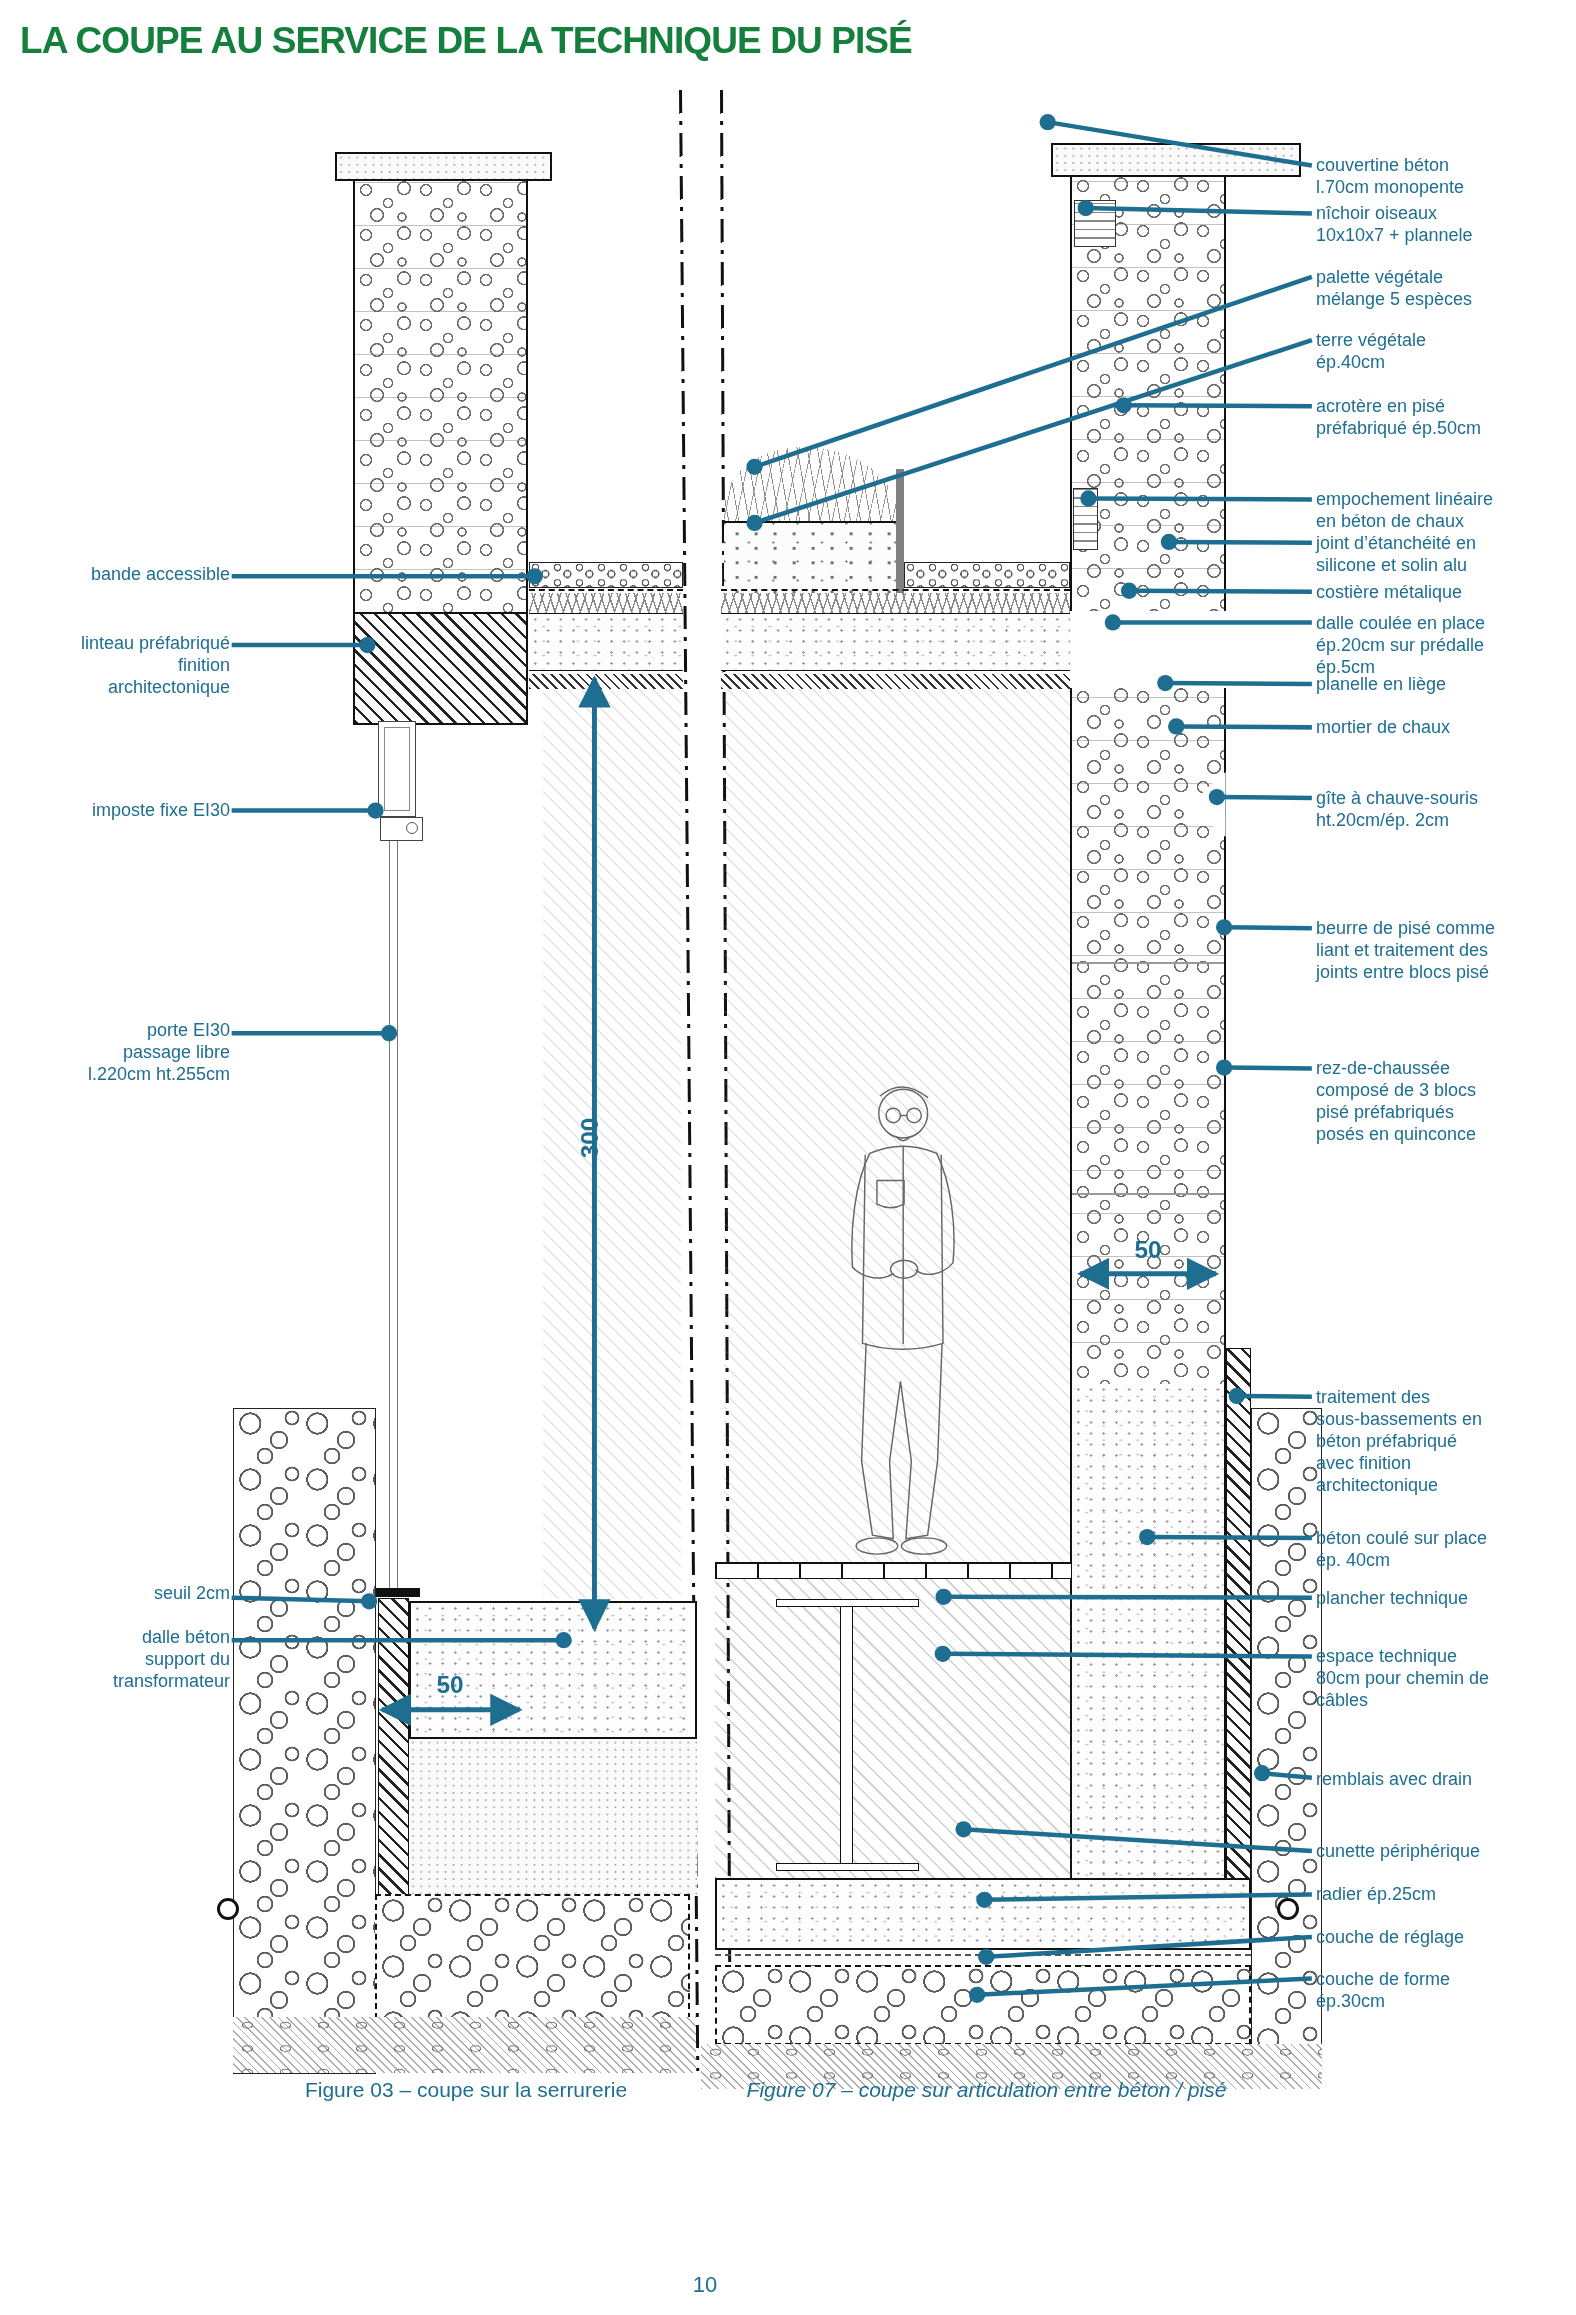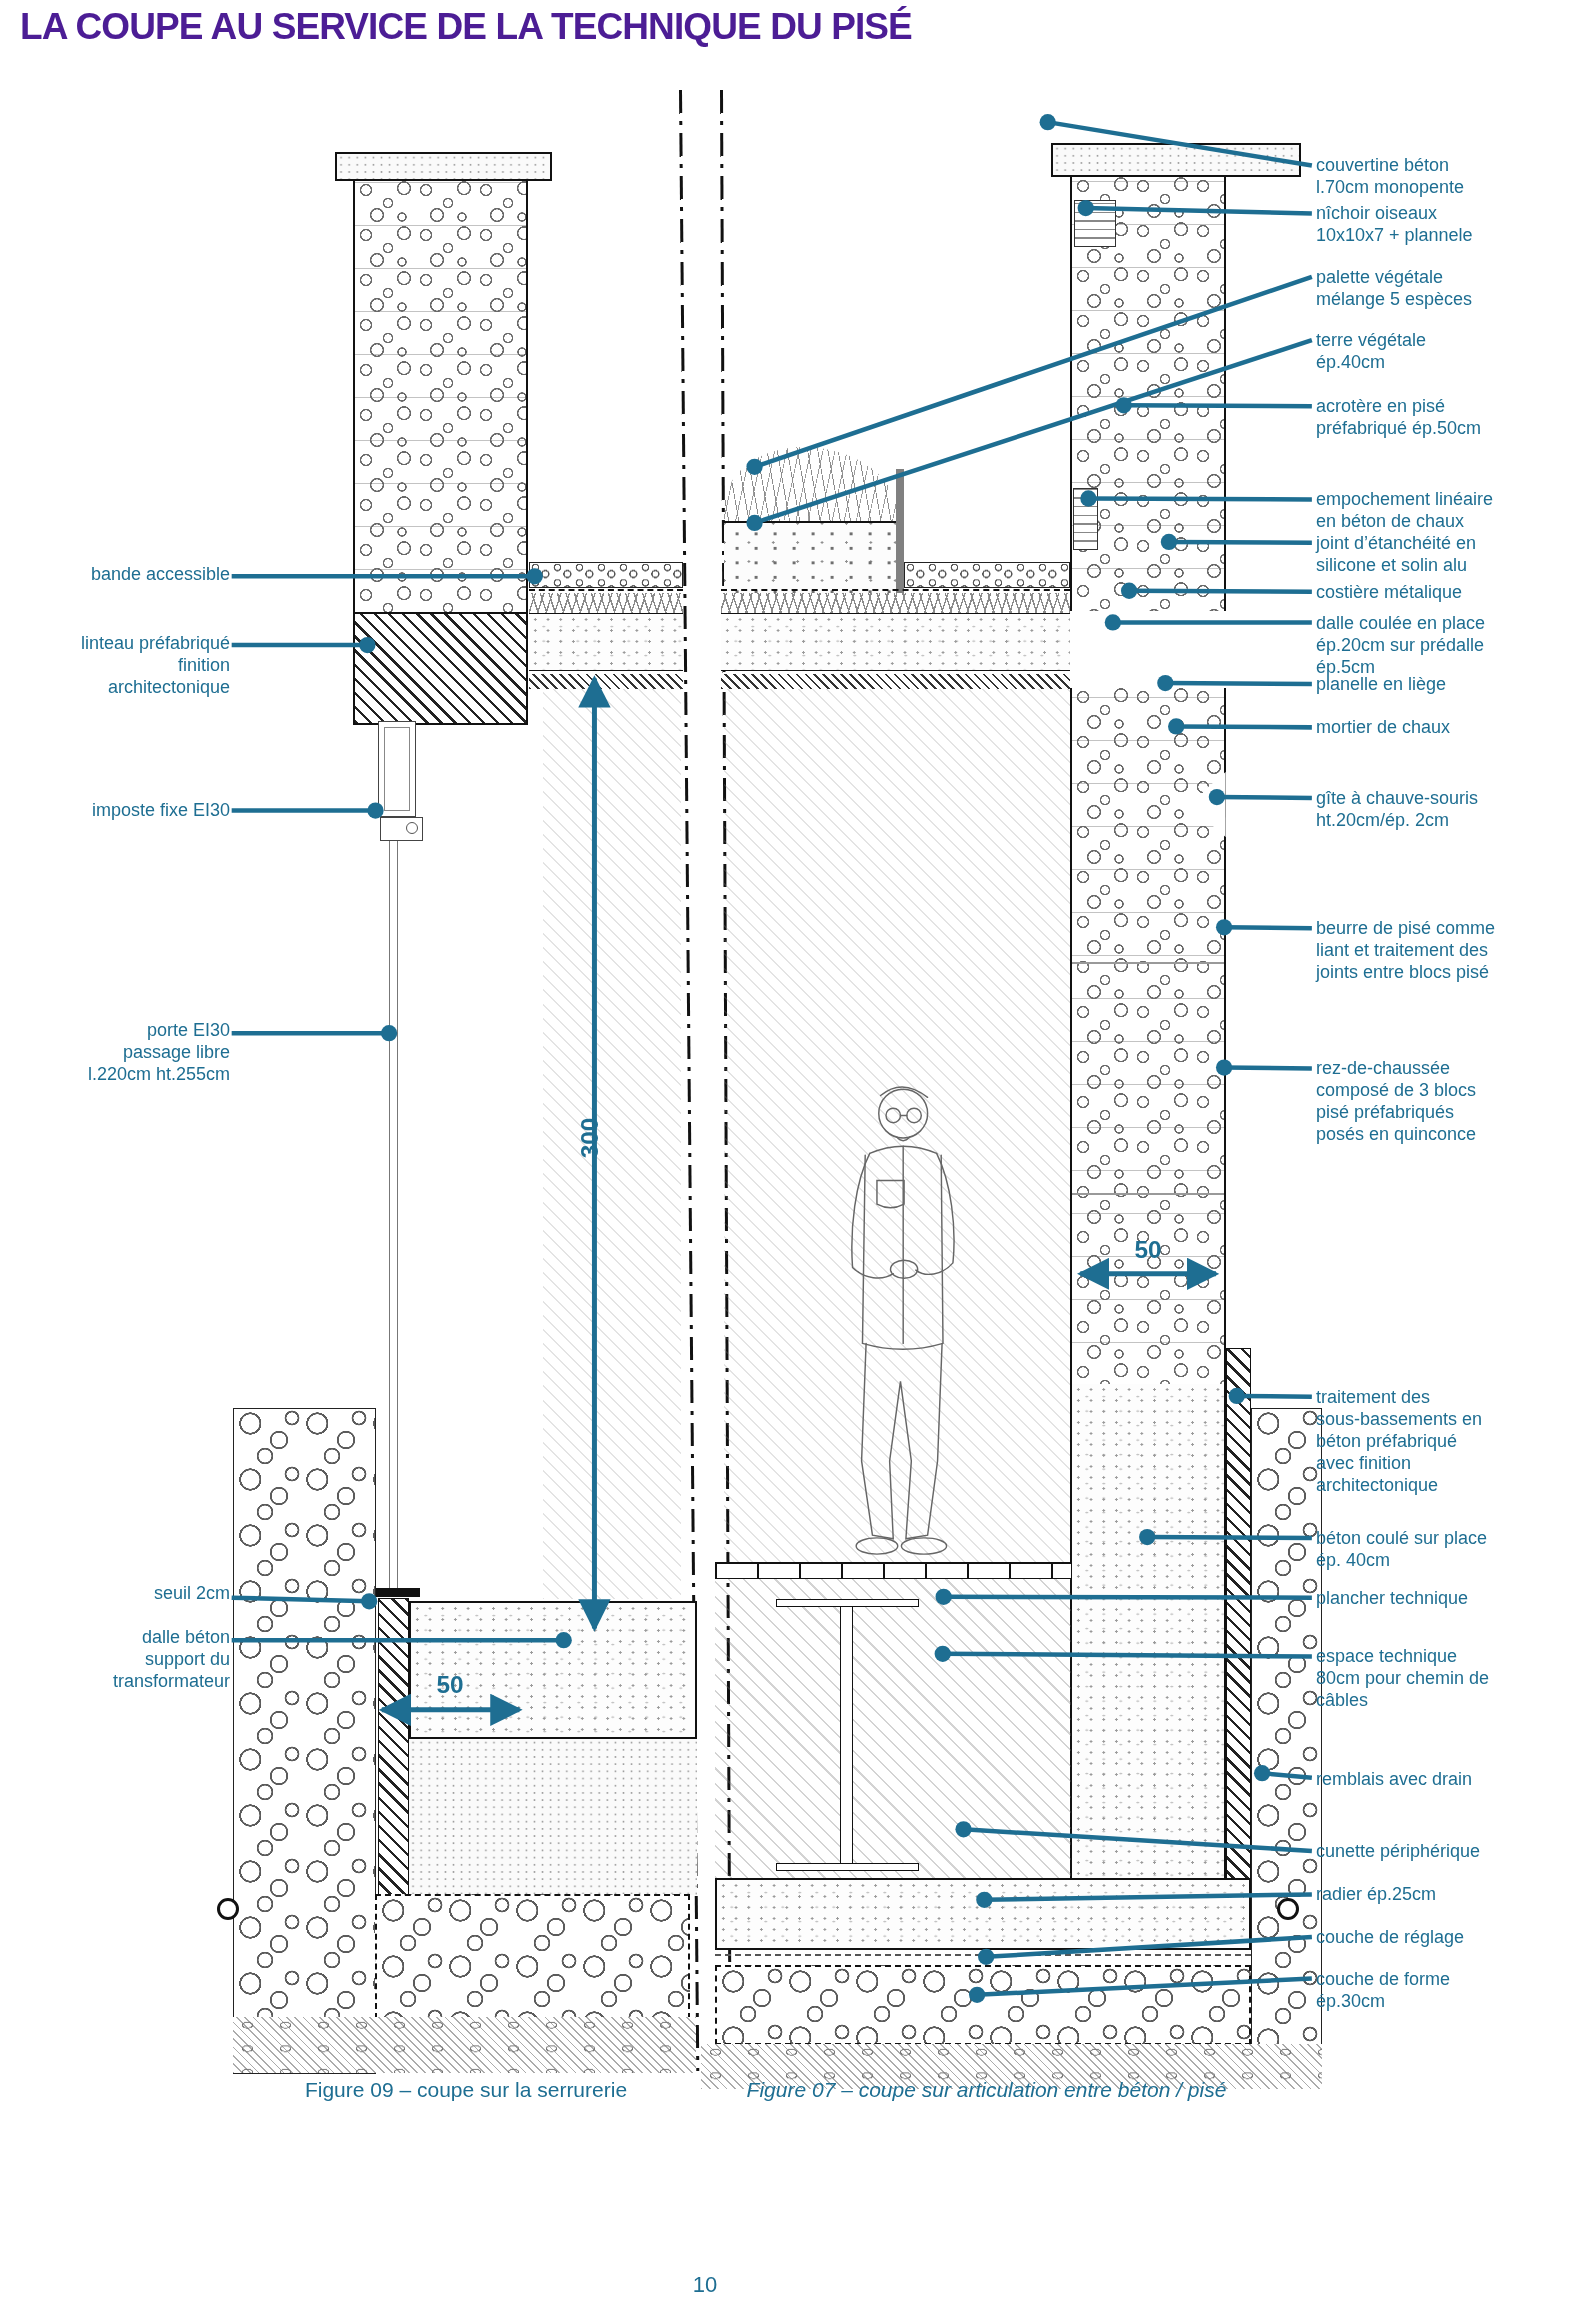--- a/index.html
+++ b/index.html
@@ -1,19 +1,19 @@
 <!DOCTYPE html>
 <html style="font-size:14.5px"><head>
 <meta charset="utf-8">
 <style>
   html,body{margin:0;padding:0;background:#fff;}
   body{width:1577px;height:2316px;position:relative;font-family:"Liberation Sans",sans-serif;overflow:hidden;}
   #page{position:absolute;inset:0;}
   .abs{position:absolute;box-sizing:border-box;}
-  #title{left:20px;top:6px;font-size:37px;font-weight:bold;color:#4c1d95;letter-spacing:-0.9px;white-space:nowrap;}
+  #title{left:20px;top:20px;font-size:37px;font-weight:bold;color:#15803d;letter-spacing:-0.9px;white-space:nowrap;}
   .lbl{color:#1e6e92;font-size:18px;line-height:22px;white-space:pre-line;}
   .lbl.r{left:1316px;width:271px;text-align:left;}
   .lbl.l{right:1347px;width:235px;text-align:right;}
   .cap{color:#1e6e92;font-size:21px;text-align:center;}
   .dim{color:#1e6e92;font-size:24.4px;font-weight:bold;}
   #pageno{left:669px;top:2272px;width:72px;text-align:center;color:#1e6e92;font-size:22px;}
 
   
   .stone{background-color:#fff;background-image:
     radial-gradient(circle at 11px 9px, transparent 4.5px, #6a6a6a 4.8px, #6a6a6a 6px, transparent 6.3px),
@@ -295,18 +295,18 @@
   <div class="abs lbl r" style="top:1645px;">espace technique
 80cm pour chemin de
 câbles</div>
   <div class="abs lbl r" style="top:1768px;">remblais avec drain</div>
   <div class="abs lbl r" style="top:1840px;">cunette périphérique</div>
   <div class="abs lbl r" style="top:1883px;">radier ép.25cm</div>
   <div class="abs lbl r" style="top:1926px;">couche de réglage</div>
   <div class="abs lbl r" style="top:1968px;">couche de forme
 ép.30cm</div>
 
-  <div class="abs cap" style="left:267px;top:2078px;width:398px;">Figure 09 –  coupe sur la serrurerie</div>
+  <div class="abs cap" style="left:267px;top:2078px;width:398px;">Figure 03 –  coupe sur la serrurerie</div>
   <div class="abs cap" style="left:688px;top:2078px;width:597px;font-style:italic;">Figure 07 – coupe sur articulation entre béton / pisé</div>
   <div id="pageno" class="abs">10</div>
 
 </div>
 
 
 </body></html>

